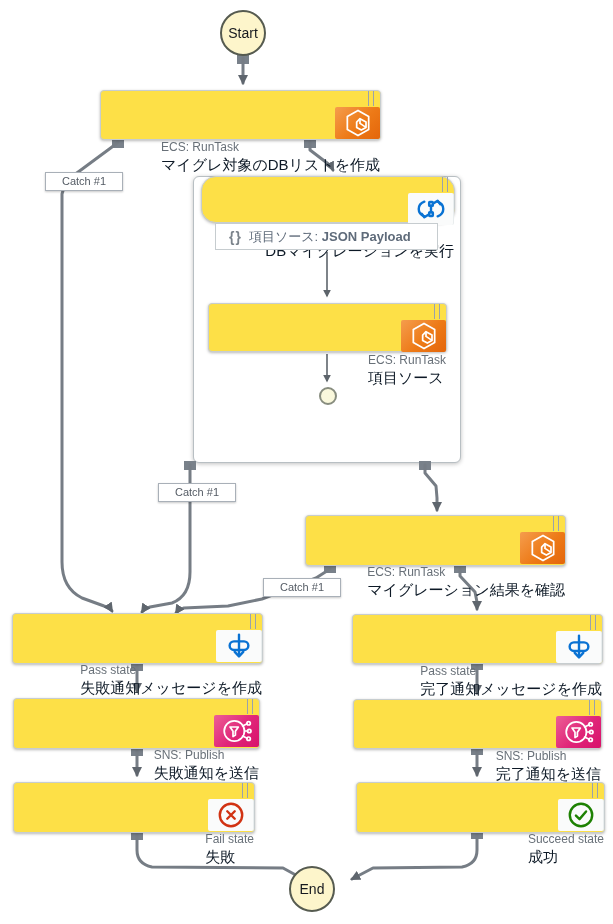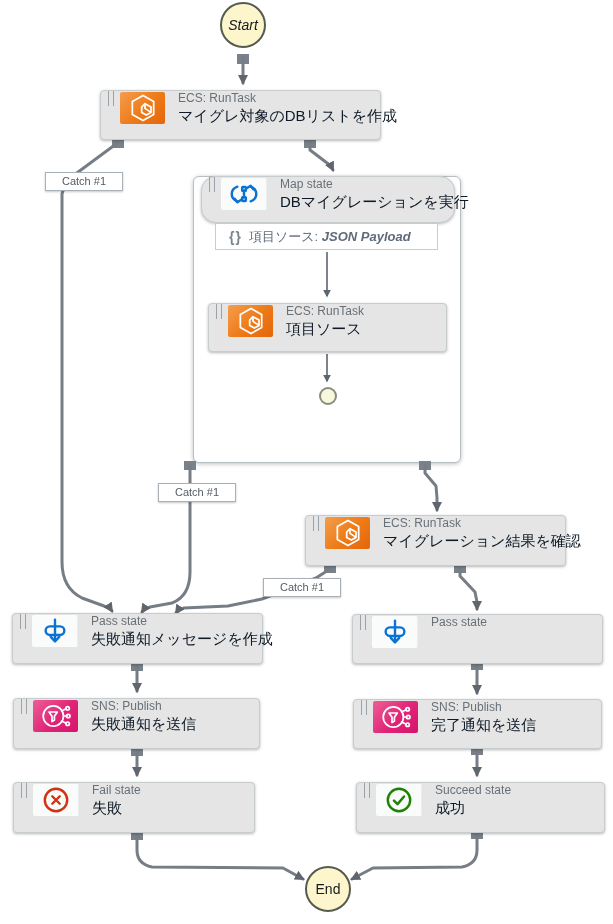--- a/index.html
+++ b/index.html
@@ -13,23 +13,23 @@
     background:#fdf5cb;border:2px solid #565b50;box-sizing:border-box;
     display:flex;align-items:center;justify-content:center;
     font-size:14px;color:#16191f;z-index:30;
   }
   .mini-terminal{
     position:absolute;width:18px;height:18px;border-radius:50%;
     background:#faf8dc;border:2px solid #888d7f;box-sizing:border-box;z-index:25;
   }
   
   .node{
-    position:absolute;background:#e5e5e5;border:1px solid #c7cdcf;border-radius:4px;
+    position:absolute;background:#fde047;border:1px solid #c7cdcf;border-radius:4px;
     box-shadow:0 1px 3px rgba(0,0,0,.28);box-sizing:border-box;
-    display:flex;align-items:flex-start;z-index:20;
+    display:flex;align-items:flex-end;z-index:20;flex-direction:column;
   }
   .grip{width:19px;display:flex;align-items:center;justify-content:center;flex:none;cursor:grab;}
   .grip-icon{width:4px;height:15px;border-left:1.5px solid #9aa2aa;border-right:1.5px solid #9aa2aa;}
   .icon-tile{
     width:45px;flex:none;display:flex;align-items:center;justify-content:center;
     border-radius:2px;margin:1px 0;
   }
   .icon-tile svg{width:32px;height:32px;}
   .tile-ecs{background:linear-gradient(135deg,#f59d4d 0%,#ed7a17 55%,#e4660b 100%);}
   .tile-sns{background:linear-gradient(135deg,#ec5f95 0%,#e02579 55%,#d8126b 100%);}
@@ -43,21 +43,21 @@
     background:#fff;border:1px solid #b8bfc3;border-radius:6px;
     box-shadow:0 1px 4px rgba(0,0,0,.25);box-sizing:border-box;z-index:5;
   }
   .item-bar{
     position:absolute;left:215px;top:223px;width:223px;height:27px;
     background:#fff;border:1px solid #c6cccf;box-sizing:border-box;
     display:flex;align-items:center;gap:7px;padding:0 0 0 13px;
     font-size:13px;color:#5f6b7a;z-index:20;
   }
   .braces{font-weight:700;font-size:14px;color:#7b838b;letter-spacing:1px;}
-  .item-bar b{font-weight:700;font-style:italic;}
+  .item-bar b{font-weight:700;}
   
   .catch{
     position:absolute;background:#fff;border:1px solid #a9b0b8;color:#545b64;
     font-size:11px;line-height:17px;padding:0 16px;box-shadow:0 1px 2px rgba(0,0,0,.22);
     z-index:24;white-space:nowrap;
   }
   
   #edges{position:absolute;left:0;top:0;z-index:10;}
   .edge{stroke:#767d85;stroke-width:3;fill:none;stroke-linecap:round;stroke-linejoin:round;}
   .edge-thin{stroke:#5d646b;stroke-width:1.6;fill:none;}
@@ -214,20 +214,21 @@
       </span>
     <span class="icon-tile tile-light">
       <svg viewBox="0 0 24 24" fill="none" stroke="#0972d3" stroke-width="1.8" stroke-linecap="round" stroke-linejoin="round">
         <rect x="5" y="8.5" width="14" height="6.5" rx="3.2"></rect>
         <path d="M12 3.5 V19.2"></path>
         <path d="M8.8 16.4 L12 19.8 L15.2 16.4"></path>
       </svg>
     </span>
     <div class="txt">
       <div class="sub">Pass state</div>
+      <div class="title">完了通知メッセージを作成</div>
     </div>
   </div>
 
   <div class="node" style="left:13px;top:698px;width:247px;height:51px;">
     <span class="grip">
         <span class="grip-icon"></span>
       </span>
     <span class="icon-tile tile-sns">
       <svg viewBox="0 0 24 24" fill="none" stroke="#fff" stroke-width="1.3" stroke-linecap="round" stroke-linejoin="round">
         <circle cx="10" cy="12" r="7.6"></circle>
@@ -293,20 +294,20 @@
     <div class="txt">
       <div class="sub">Succeed state</div>
       <div class="title">成功</div>
     </div>
   </div>
 
   <div class="catch" style="left:45px;top:172px;">Catch #1</div>
   <div class="catch" style="left:158px;top:483px;">Catch #1</div>
   <div class="catch" style="left:263px;top:578px;">Catch #1</div>
 
-  <div class="terminal" style="left:220px;top:2px;font-style:italic;">
+  <div class="terminal" style="left:220px;top:10px;">
     <span>Start</span>
   </div>
-  <div class="terminal" style="left:305px;top:866px;">
+  <div class="terminal" style="left:289px;top:866px;">
     <span>End</span>
   </div>
 
 </div>
 
 </body></html>

